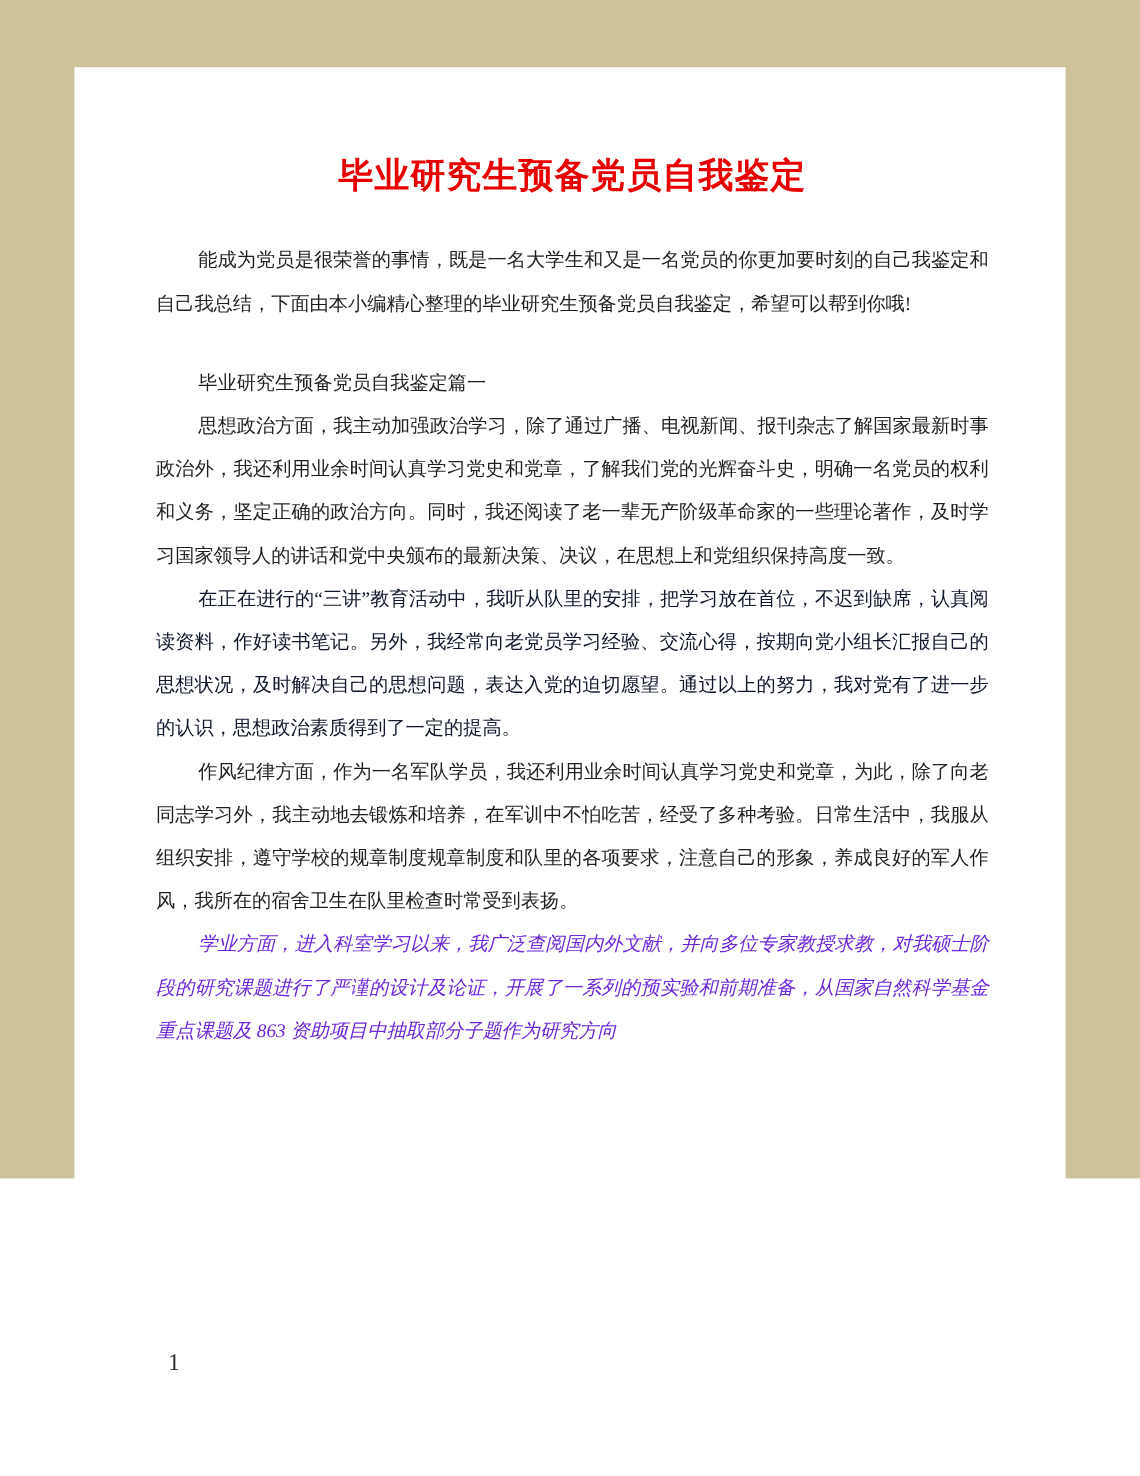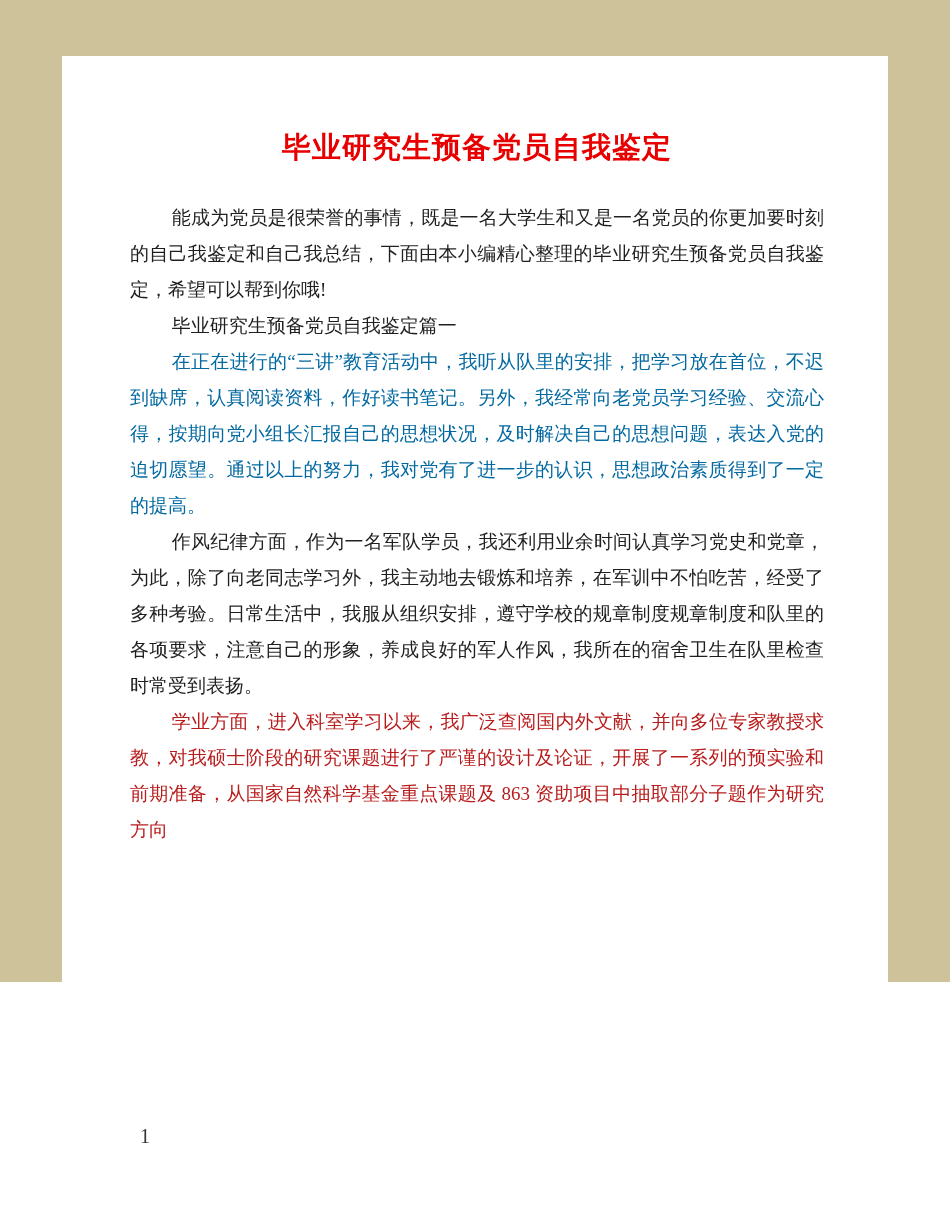--- a/index.html
+++ b/index.html
@@ -32,21 +32,21 @@
     margin: 0 0 30px 0;
     font-size: 29px;
     line-height: 46px;
     font-weight: bold;
     text-align: center;
     color: #e80000; 
     letter-spacing: 1px;
   }
   .doc-body p {
     margin: 0;
-    font-size: 19px;
+    font-size: 16px;
     line-height: 36px;
     text-align: justify;
     text-indent: 2.2em;
     color: #1f1f1f; 
     word-break: break-all;
   }
   .page-number {
     position: absolute;
     left: 78px;
     top: 1068px;
@@ -59,21 +59,22 @@
 <body>
 
 <div class="canvas" style="background-color: rgb(205, 194, 154);">
 
   <div class="page" style="background-color: rgb(255, 255, 255);">
 
     <h1 class="doc-title" style="color: rgb(232, 0, 0);">毕业研究生预备党员自我鉴定</h1>
 
     <div class="doc-body">
       <p style="color: rgb(31, 31, 31);">能成为党员是很荣誉的事情，既是一名大学生和又是一名党员的你更加要时刻的自己我鉴定和自己我总结，下面由本小编精心整理的毕业研究生预备党员自我鉴定，希望可以帮到你哦!</p>
-      <p style="color: rgb(31, 31, 31);">毕业研究生预备党员自我鉴定篇一</p>
-      <p style="color: #0369a1;">在正在进行的“三讲”教育活动中，我听从队里的安排，把学习放在首位，不迟到缺席，认真阅读资料，作好读书笔记。另外，我经常向老党员学习经验、交流心得，按期向党小组长汇报自己的思想状况，及时解决自己的思想问题，表达入党的迫切愿望。通过以上的努力，我对党有了进一步的认识，思想政治素质得到了一定的提高。</p>
+      <p style="color: rgb(31, 31, 31); margin-top: 30px;">毕业研究生预备党员自我鉴定篇一</p>
+      <p style="color: rgb(31, 31, 31);">思想政治方面，我主动加强政治学习，除了通过广播、电视新闻、报刊杂志了解国家最新时事政治外，我还利用业余时间认真学习党史和党章，了解我们党的光辉奋斗史，明确一名党员的权利和义务，坚定正确的政治方向。同时，我还阅读了老一辈无产阶级革命家的一些理论著作，及时学习国家领导人的讲话和党中央颁布的最新决策、决议，在思想上和党组织保持高度一致。</p>
+      <p style="color: #0f172a;">在正在进行的“三讲”教育活动中，我听从队里的安排，把学习放在首位，不迟到缺席，认真阅读资料，作好读书笔记。另外，我经常向老党员学习经验、交流心得，按期向党小组长汇报自己的思想状况，及时解决自己的思想问题，表达入党的迫切愿望。通过以上的努力，我对党有了进一步的认识，思想政治素质得到了一定的提高。</p>
       <p style="color: rgb(31, 31, 31);">作风纪律方面，作为一名军队学员，我还利用业余时间认真学习党史和党章，为此，除了向老同志学习外，我主动地去锻炼和培养，在军训中不怕吃苦，经受了多种考验。日常生活中，我服从组织安排，遵守学校的规章制度规章制度和队里的各项要求，注意自己的形象，养成良好的军人作风，我所在的宿舍卫生在队里检查时常受到表扬。</p>
-      <p style="color: #b91c1c;">学业方面，进入科室学习以来，我广泛查阅国内外文献，并向多位专家教授求教，对我硕士阶段的研究课题进行了严谨的设计及论证，开展了一系列的预实验和前期准备，从国家自然科学基金重点课题及 863 资助项目中抽取部分子题作为研究方向</p>
+      <p style="color: #6d28d9; font-style: italic;">学业方面，进入科室学习以来，我广泛查阅国内外文献，并向多位专家教授求教，对我硕士阶段的研究课题进行了严谨的设计及论证，开展了一系列的预实验和前期准备，从国家自然科学基金重点课题及 863 资助项目中抽取部分子题作为研究方向</p>
     </div>
 
     <div class="page-number">1</div>
   </div>
 </div>
 
 </body></html>

